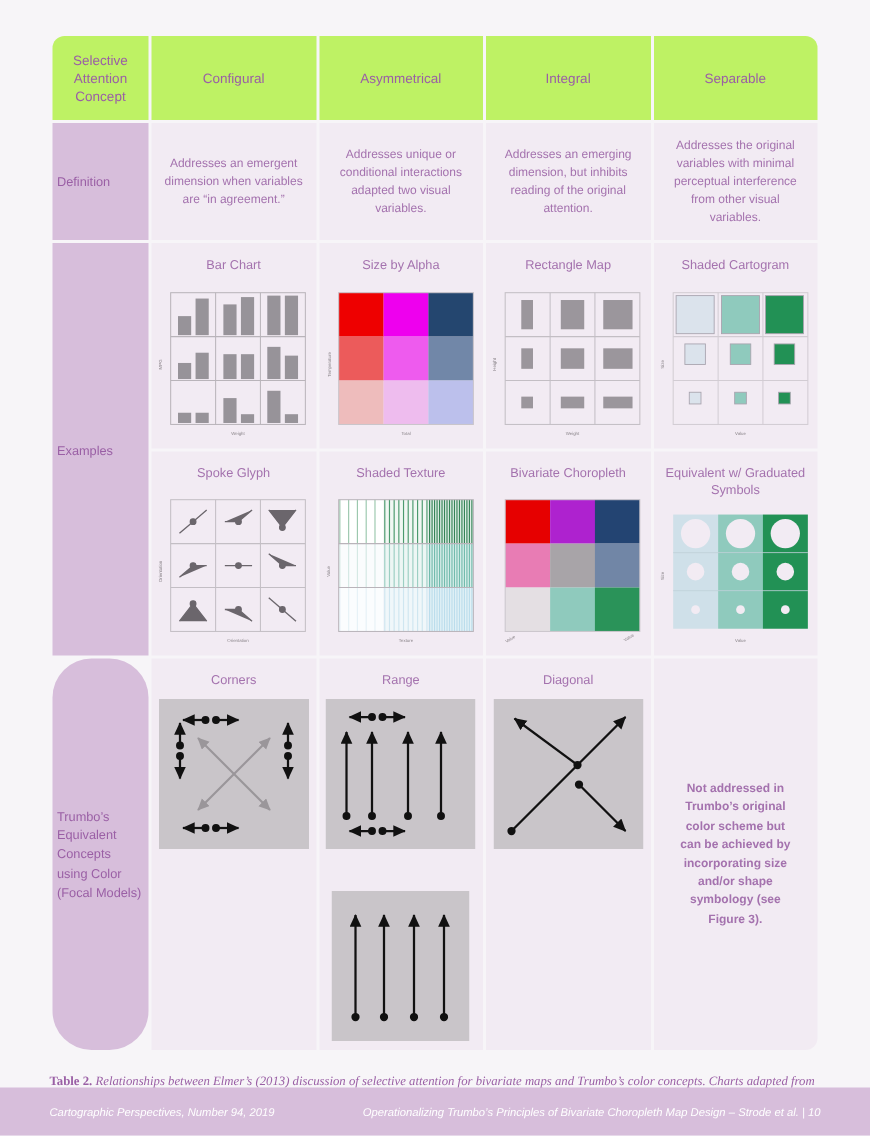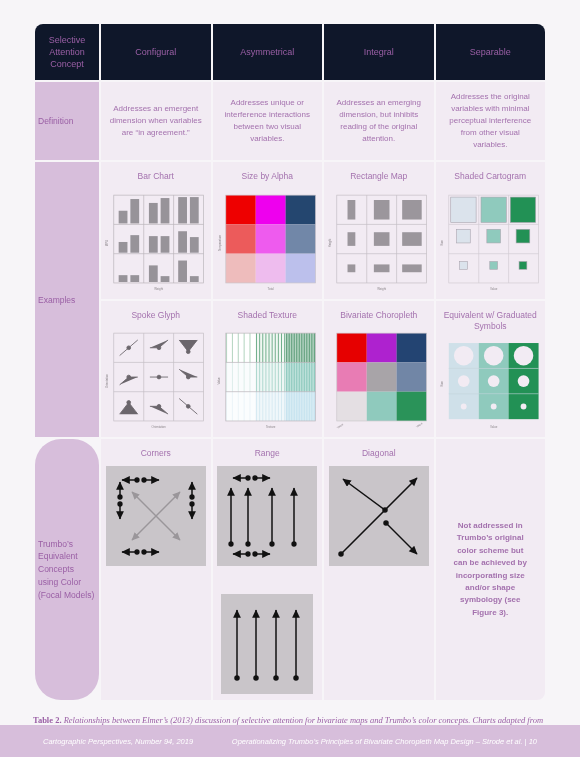--- a/index.html
+++ b/index.html
@@ -11,21 +11,21 @@
     position:relative;
   }
   .page{position:absolute;inset:0;display:flex;flex-direction:column;}
   .table-wrap{margin:22px 33px 0 33px;}
   table.t2{
     border-collapse:separate;border-spacing:2px;
     width:514px;table-layout:fixed;
   }
   td{vertical-align:middle;padding:0;}
   .hdr{
-    background:#0f172a;color:#9a5fa5;
+    background:#bef264;color:#9a5fa5;
     text-align:center;font-size:9px;line-height:1.35;
     padding:10px 4px;font-weight:400;
   }
   .hdr.first{width:56px;}
   .rowlbl{
     background:#d7bedb;color:#9a5fa5;
     text-align:left;font-size:8.5px;line-height:1.5;
     padding:6px 3px;width:56px;
   }
   .cell{
@@ -46,21 +46,21 @@
   .caption{
     margin:12px 33px 0 33px;width:514px;
     font-family:"Liberation Serif", serif;
     font-size:8.5px;line-height:1.5;color:#9a5fa5;font-style:italic;
   }
   .caption b{font-style:normal;font-weight:bold;margin-top:44px;}
   .footer{
     position:absolute;left:0;right:0;bottom:0;height:32px;
     background:#d7bedb;color:#ffffff;
     display:flex;align-items:center;justify-content:space-between;
-    padding:0 43px;box-sizing:border-box;
+    padding:0 33px;box-sizing:border-box;
     font-size:7.5px;font-style:italic;
   }
   svg{display:block;}
 </style>
 </head>
 <body>
 
 <div class="page">
 
   <div class="table-wrap">
@@ -71,21 +71,21 @@
       <td class="hdr first tl">Selective Attention Concept</td>
       <td class="hdr">Configural</td>
       <td class="hdr">Asymmetrical</td>
       <td class="hdr">Integral</td>
       <td class="hdr tr">Separable</td>
     </tr>
 
     <tr>
       <td class="rowlbl">Definition</td>
       <td class="cell">Addresses an emergent dimension when variables are “in agreement.”</td>
-      <td class="cell">Addresses unique or interference interactions between two visual variables.</td>
+      <td class="cell">Addresses unique or conditional interactions adapted two visual variables.</td>
       <td class="cell">Addresses an emerging dimension, but inhibits reading of the original attention.</td>
       <td class="cell">Addresses the original variables with minimal perceptual interference from other visual variables.</td>
     </tr>
 
     <tr>
       <td class="rowlbl" rowspan="2">Examples</td>
 
       <td class="cell ex">
         <div class="extitle">Bar Chart</div>
         <div class="panel">

